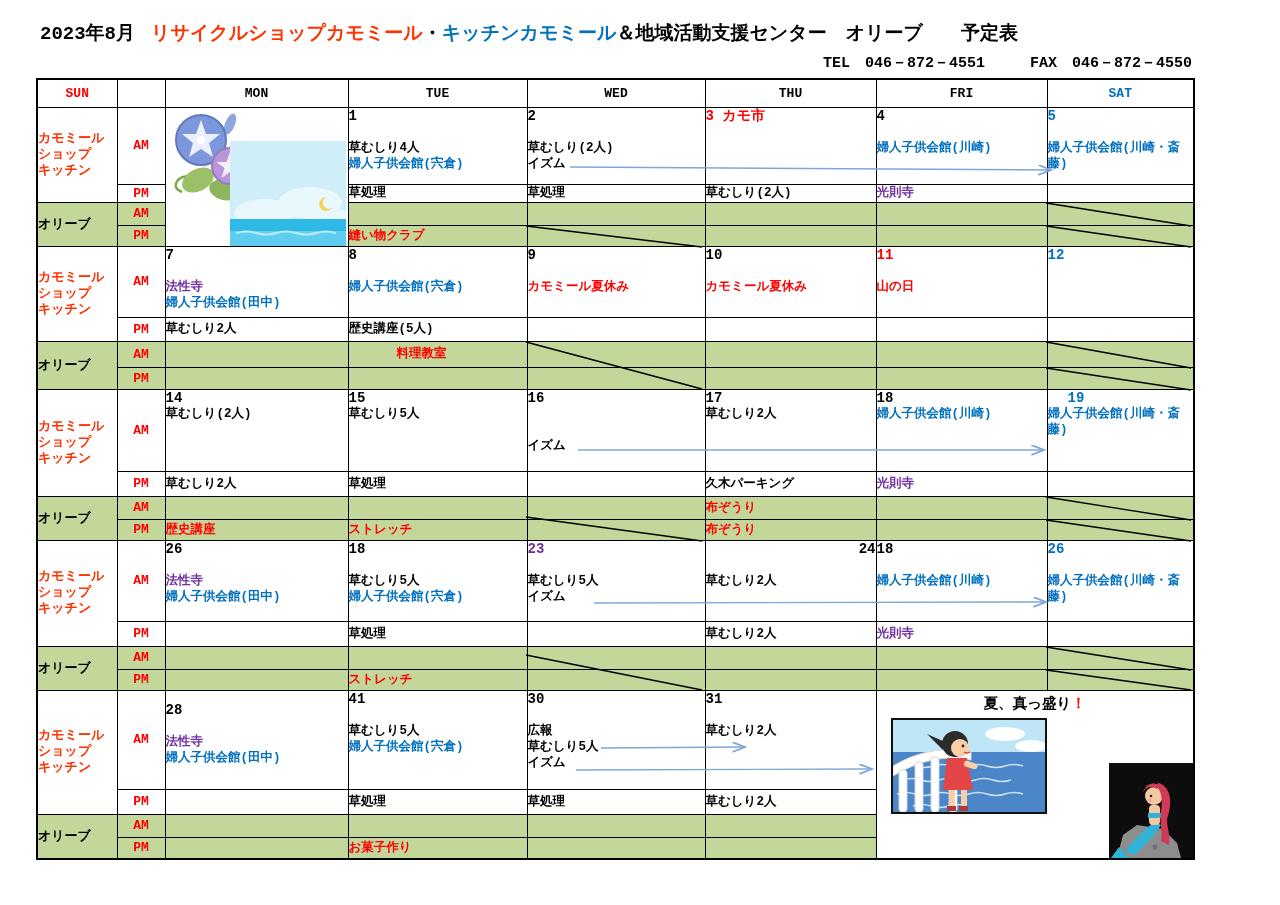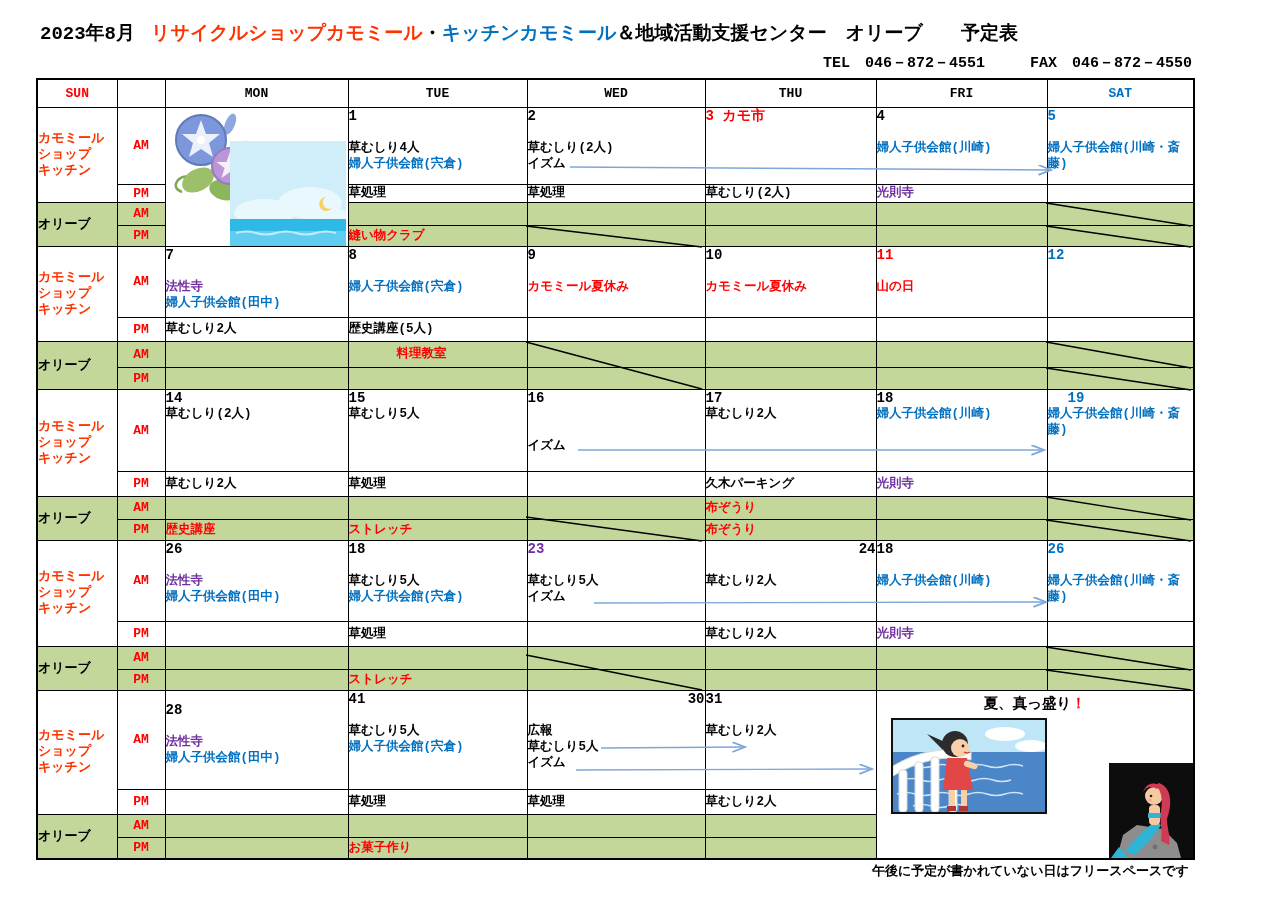--- a/index.html
+++ b/index.html
@@ -402,21 +402,21 @@
             <div class="ln" style="color: rgb(112, 48, 160);">法性寺</div>
             <div class="ln" style="color: rgb(0, 112, 192);">婦人子供会館(田中)</div>
           </td>
           <td class="am-cell">
             <div class="date" style="color: rgb(0, 0, 0);">41</div>
             <div class="ln" style="color: rgb(0, 0, 0);">&nbsp;</div>
             <div class="ln" style="color: rgb(0, 0, 0);">草むしり5人</div>
             <div class="ln" style="color: rgb(0, 112, 192);">婦人子供会館(宍倉)</div>
           </td>
           <td class="am-cell">
-            <div class="date" style="color: rgb(0, 0, 0); text-align: right;">30</div>
+            <div class="date" style="color: rgb(0, 0, 0);">30</div>
             <div class="ln" style="color: rgb(0, 0, 0);">&nbsp;</div>
             <div class="ln" style="color: rgb(0, 0, 0);">広報</div>
             <div class="ln" style="color: rgb(0, 0, 0);">草むしり5人</div>
             <div class="ln" style="color: rgb(0, 0, 0);">イズム</div>
           </td>
           <td class="am-cell">
             <div class="date" style="color: rgb(0, 0, 0);">31</div>
             <div class="ln" style="color: rgb(0, 0, 0);">&nbsp;</div>
             <div class="ln" style="color: rgb(0, 0, 0);">草むしり2人</div>
           </td>
@@ -522,14 +522,13 @@
     </g>
     <g stroke="#7DA7D9" stroke-width="1.4" fill="none">
       <line x1="570" y1="167" x2="1051" y2="170" marker-end="url(#arr)"></line>
       <line x1="578" y1="450" x2="1044" y2="450" marker-end="url(#arr)"></line>
       <line x1="594" y1="603" x2="1046" y2="602" marker-end="url(#arr)"></line>
       <line x1="601" y1="748" x2="745" y2="747" marker-end="url(#arr)"></line>
       <line x1="576" y1="770" x2="872" y2="769" marker-end="url(#arr)"></line>
     </g>
   </svg>
 
-  <div class="note">午後に予定が書かれていない日はフリースペースです</div>
 </div>
 
 </body></html>

